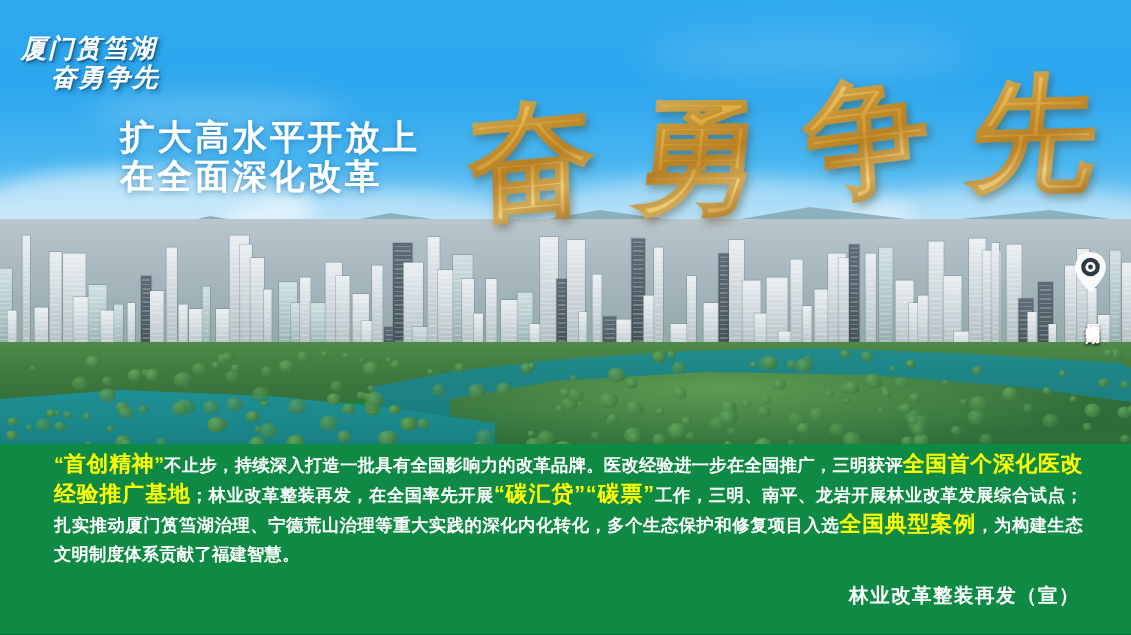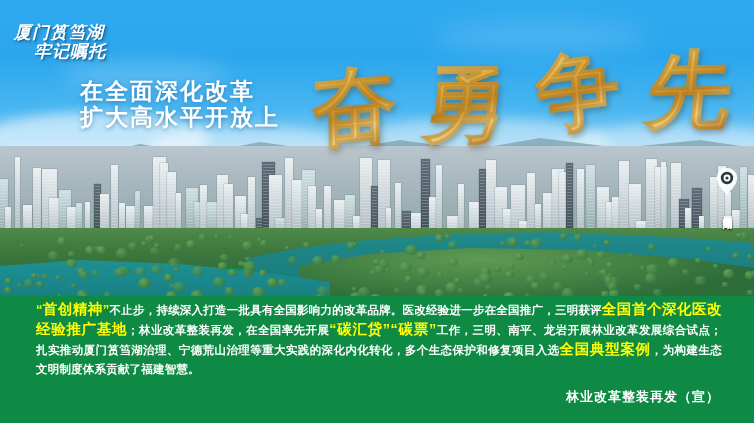--- a/index.html
+++ b/index.html
@@ -450,26 +450,26 @@
         <div class="tree" style="width: 11.4027px; height: 9.35018px; left: 151px; top: 137px; opacity: 0.67;"></div>
         <div class="tree" style="width: 5.81919px; height: 4.77173px; left: 394px; top: 160px; opacity: 0.6;"></div>
       </div>
     <div class="fade"></div>
   </div>
 
   <div class="greenpanel"></div>
 
   <div class="badge">
     <div class="b1">厦门筼筜湖</div>
-    <div class="b2">牢记嘱托</div>
+    <div class="b2">奋勇争先</div>
   </div>
 
   <div class="headline">
+    <div>扩大高水平开放上</div>
     <div>在全面深化改革</div>
-    <div>扩大高水平开放上</div>
   </div>
 
   <div class="gold">
     <span class="g1">奋</span>
     <span class="g2">勇</span>
     <span class="g3">争</span>
     <span class="g4">先</span>
   </div>
 
   <div class="loc">

